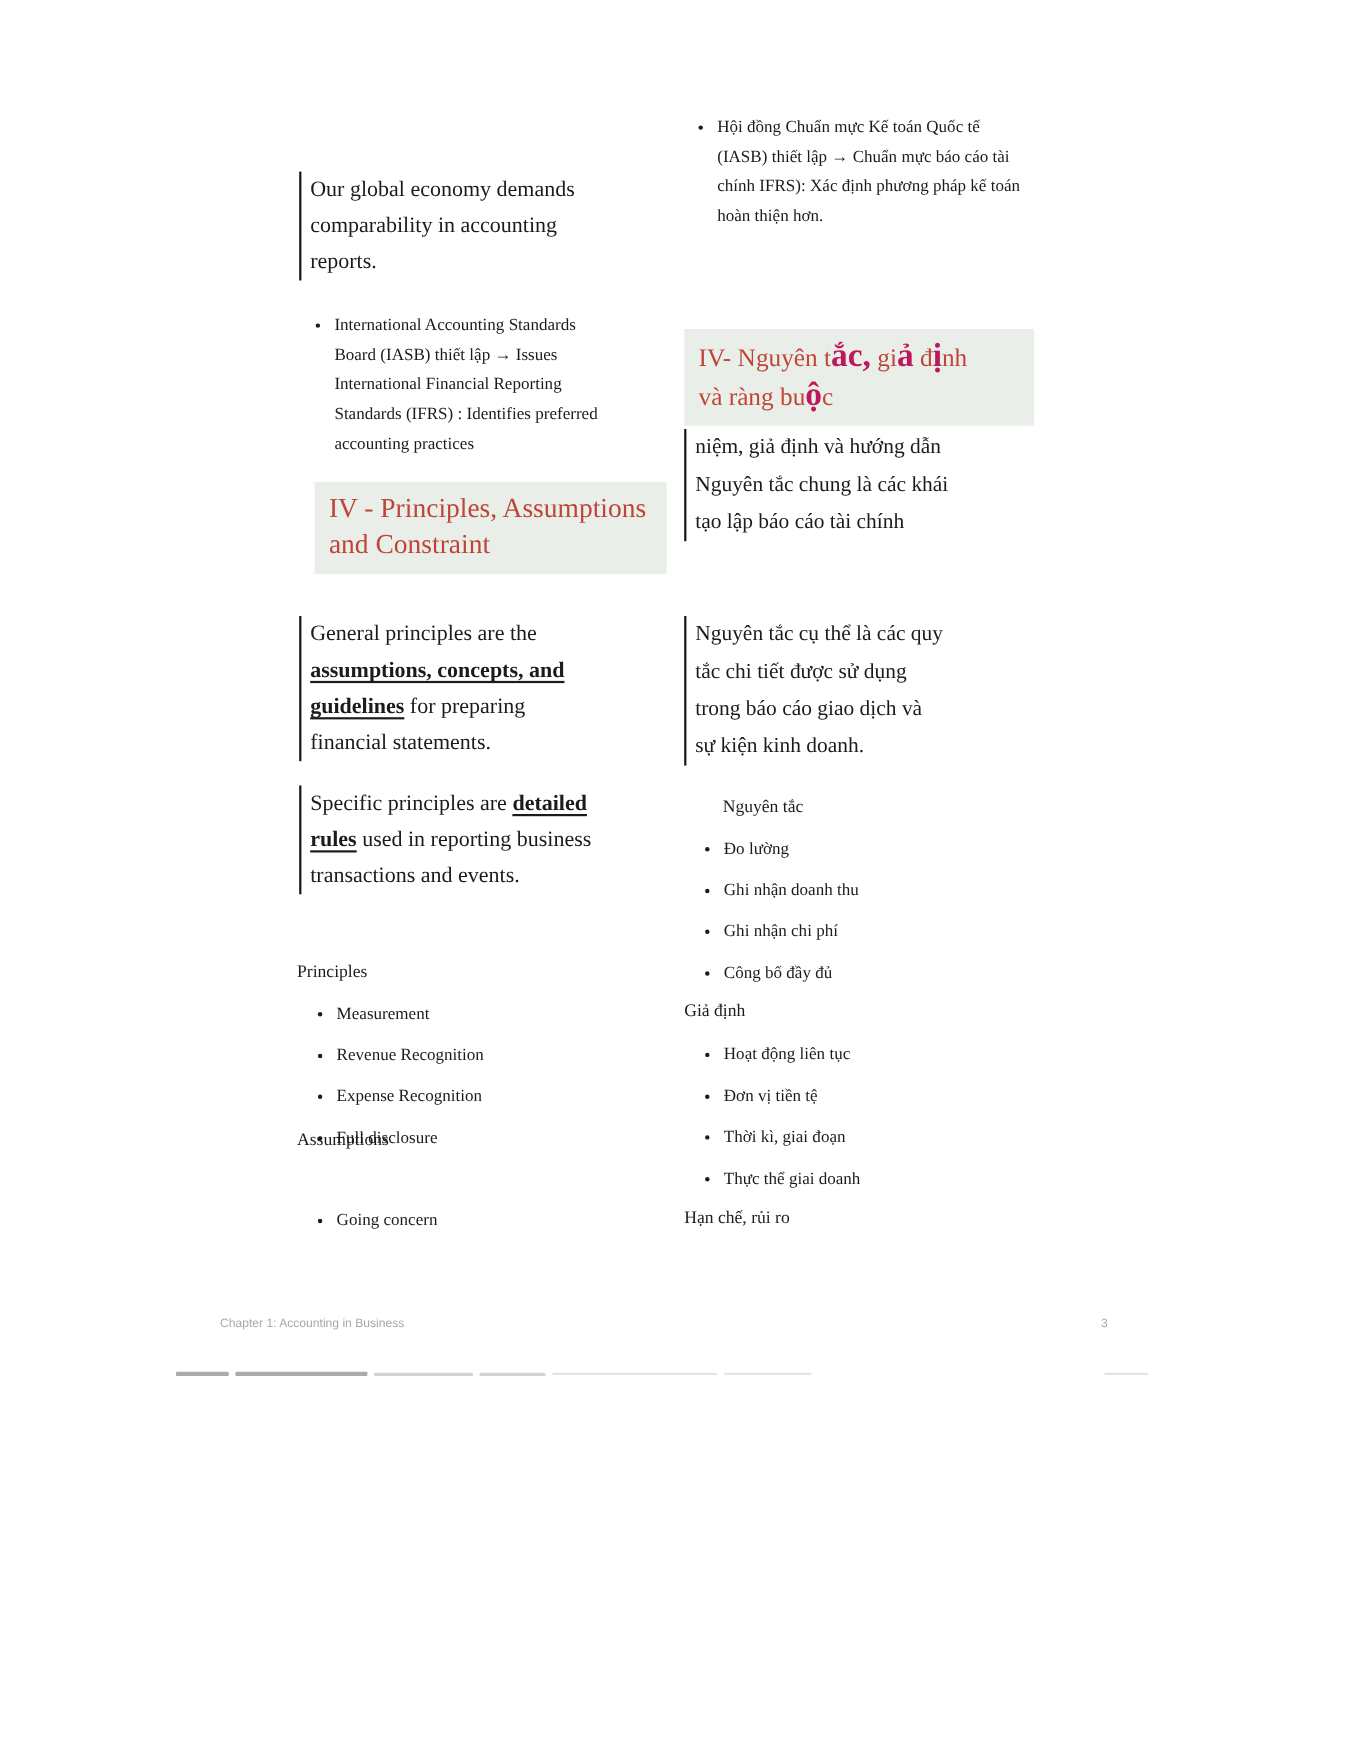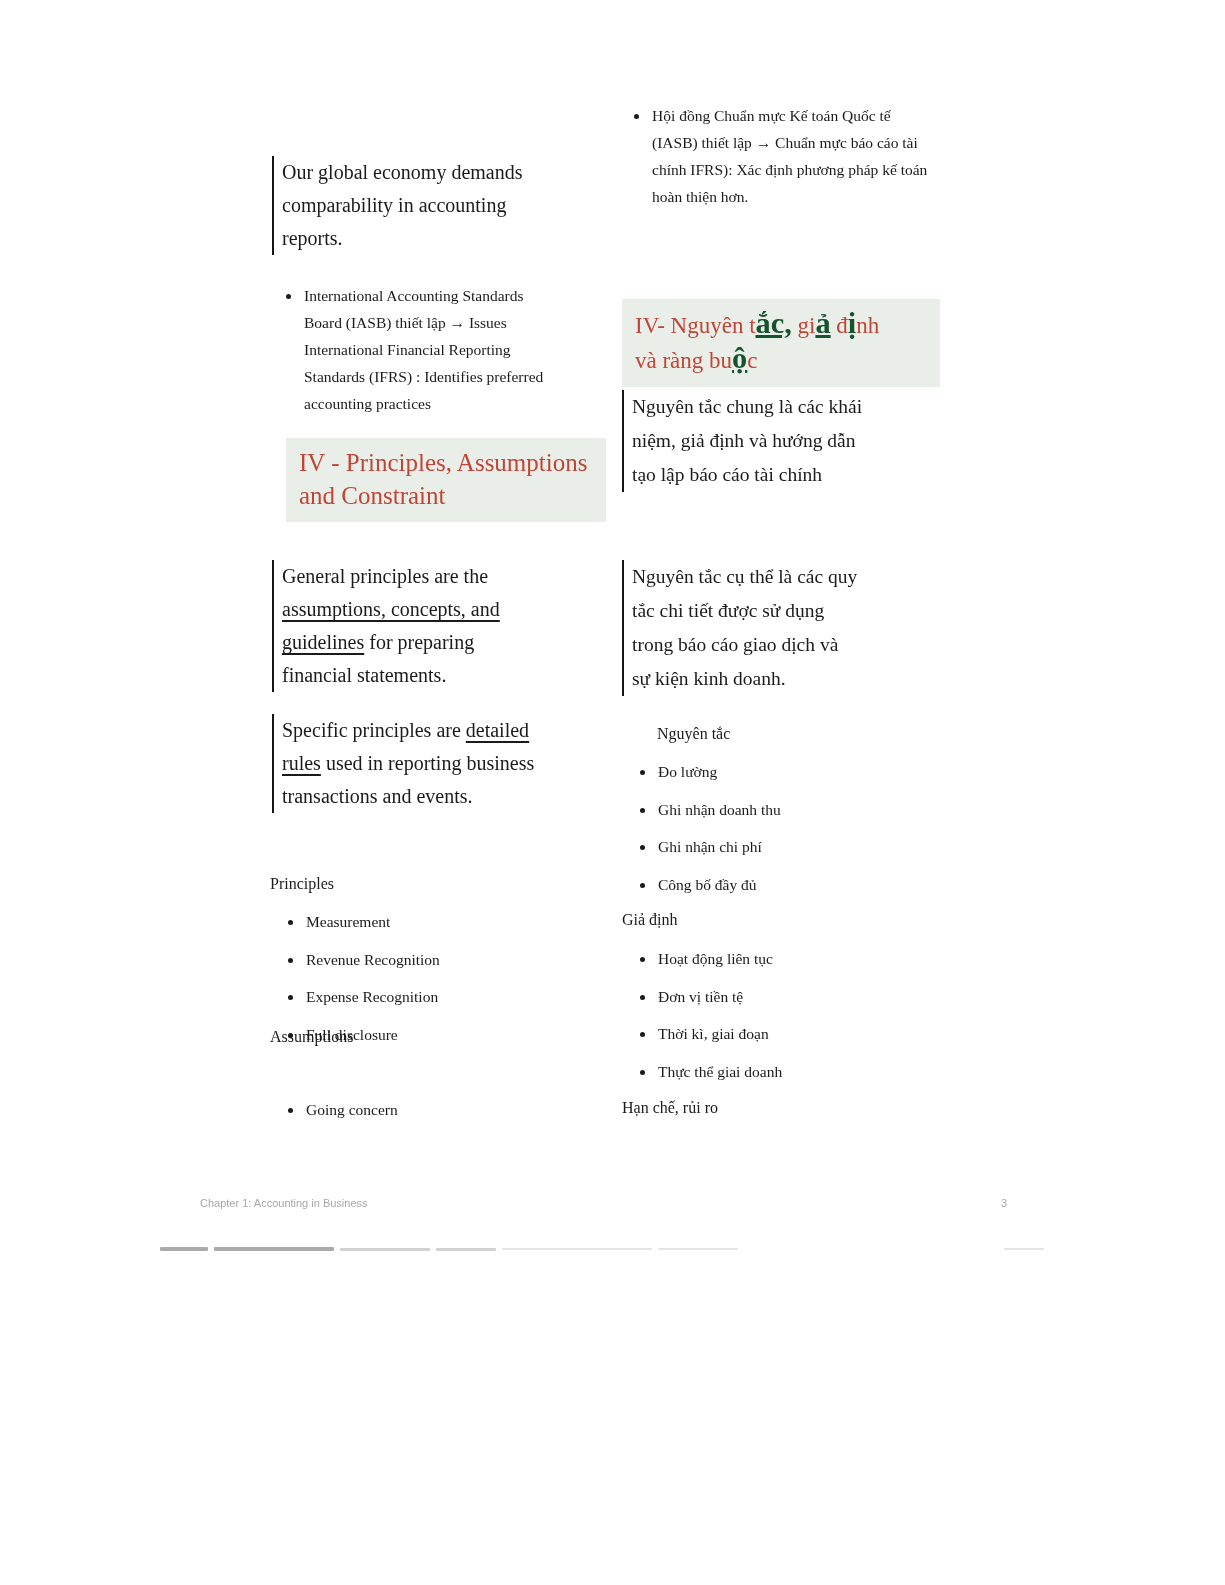--- a/index.html
+++ b/index.html
@@ -20,36 +20,36 @@
     padding-left:8px;
   }
   .quote.lg { font-size:20px; line-height:33px; width:272px; }
   .quote.vn { font-size:19.5px; line-height:34px; width:310px; }
   .quote .line { white-space:nowrap; }
 
   .u {
     text-decoration: underline;
     text-decoration-thickness:1.5px;
     text-underline-offset:4px;
+    font-weight:bold;
   }
 
   
   .sec-heading {
     position:absolute;
     background:#e9efe8;
     color:#bf4538;
     padding:8px 13px 10px 13px;
   }
   .sec-heading.en { left:286px; top:438px; width:320px; font-size:25px; line-height:33px; }
   .sec-heading.vn { left:622px; top:299px; width:318px; font-size:23px; line-height:33px; }
   .sec-heading .big {
     font-size:1.32em;
     font-weight:bold;
-    color:#14532d;
-    text-decoration:underline;
+    color:#be185d;
   }
 
   
   ul.blist {
     position:absolute;
     margin:0;
     padding-left:22px;
     list-style-type:disc;
     font-size:15.5px;
     line-height:27px;
@@ -123,22 +123,22 @@
   <ul class="blist" style="left:628px; top:102px; width:312px;">
     <li>Hội đồng Chuẩn mực Kế toán Quốc tế (IASB) thiết lập → Chuẩn mực báo cáo tài chính IFRS): Xác định phương pháp kế toán hoàn thiện hơn.</li>
   </ul>
 
   <div class="sec-heading vn">
     <span>IV- Nguyên t</span><span class="big">ắc,</span><span> gi</span><span class="big">ả</span><span> đ</span><span class="big">ị</span><span>nh</span><br>
     <span>và ràng bu</span><span class="big">ộ</span><span>c</span>
   </div>
 
   <div class="quote vn" style="left:622px; top:390px;">
+    <div class="line">niệm, giả định và hướng dẫn</div>
     <div class="line">Nguyên tắc chung là các khái</div>
-    <div class="line">niệm, giả định và hướng dẫn</div>
     <div class="line">tạo lập báo cáo tài chính</div>
   </div>
 
   <div class="quote vn" style="left:622px; top:560px;">
     <div class="line">Nguyên tắc cụ thể là các quy</div>
     <div class="line">tắc chi tiết được sử dụng</div>
     <div class="line">trong báo cáo giao dịch và</div>
     <div class="line">sự kiện kinh doanh.</div>
   </div>
 

